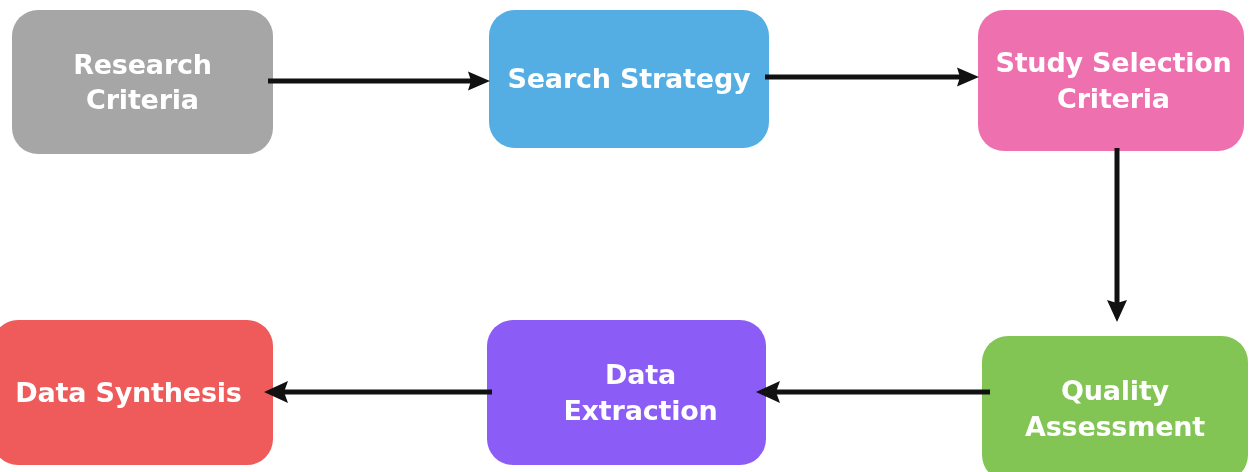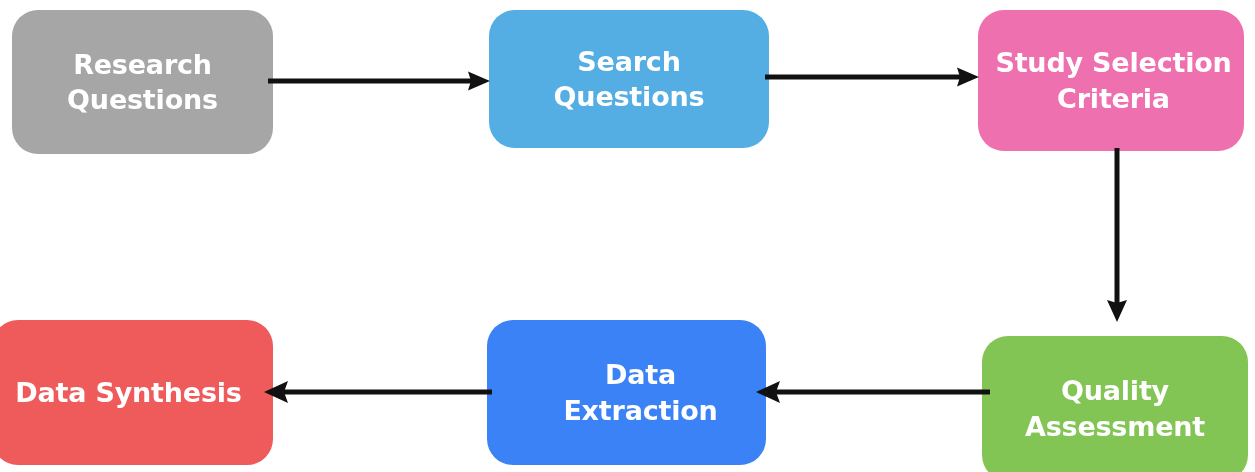--- a/index.html
+++ b/index.html
@@ -68,38 +68,38 @@
   }
   .edge svg { display: block; overflow: visible; }
 </style>
 </head>
 <body>
 
 <div id="canvas">
 
   <div class="node" id="node-research-questions" style="background:#A6A6A6">
     <span class="node-label">Research
-Questions</span>
+Criteria</span>
   </div>
 
   <div class="node" id="node-search-strategy" style="background:#54AEE3">
-    <span class="node-label">Search Questions</span>
+    <span class="node-label">Search Strategy</span>
   </div>
 
   <div class="node" id="node-study-selection-criteria" style="background:#EE70AF">
     <span class="node-label">Study Selection
 Criteria</span>
   </div>
 
   <div class="node" id="node-quality-assessment" style="background:#82C555">
     <span class="node-label">Quality
 Assessment</span>
   </div>
 
-  <div class="node" id="node-data-extraction" style="background:#3b82f6">
+  <div class="node" id="node-data-extraction" style="background:#8b5cf6">
     <span class="node-label">Data
 Extraction</span>
   </div>
 
   <div class="node" id="node-data-synthesis" style="background:#EF5B5B">
     <span class="node-label">Data Synthesis</span>
   </div>
 
   <div class="edge" style="left:268px; top:60px; width:228px; height:42px;">
     <svg width="228" height="42" viewBox="0 0 228 42">

